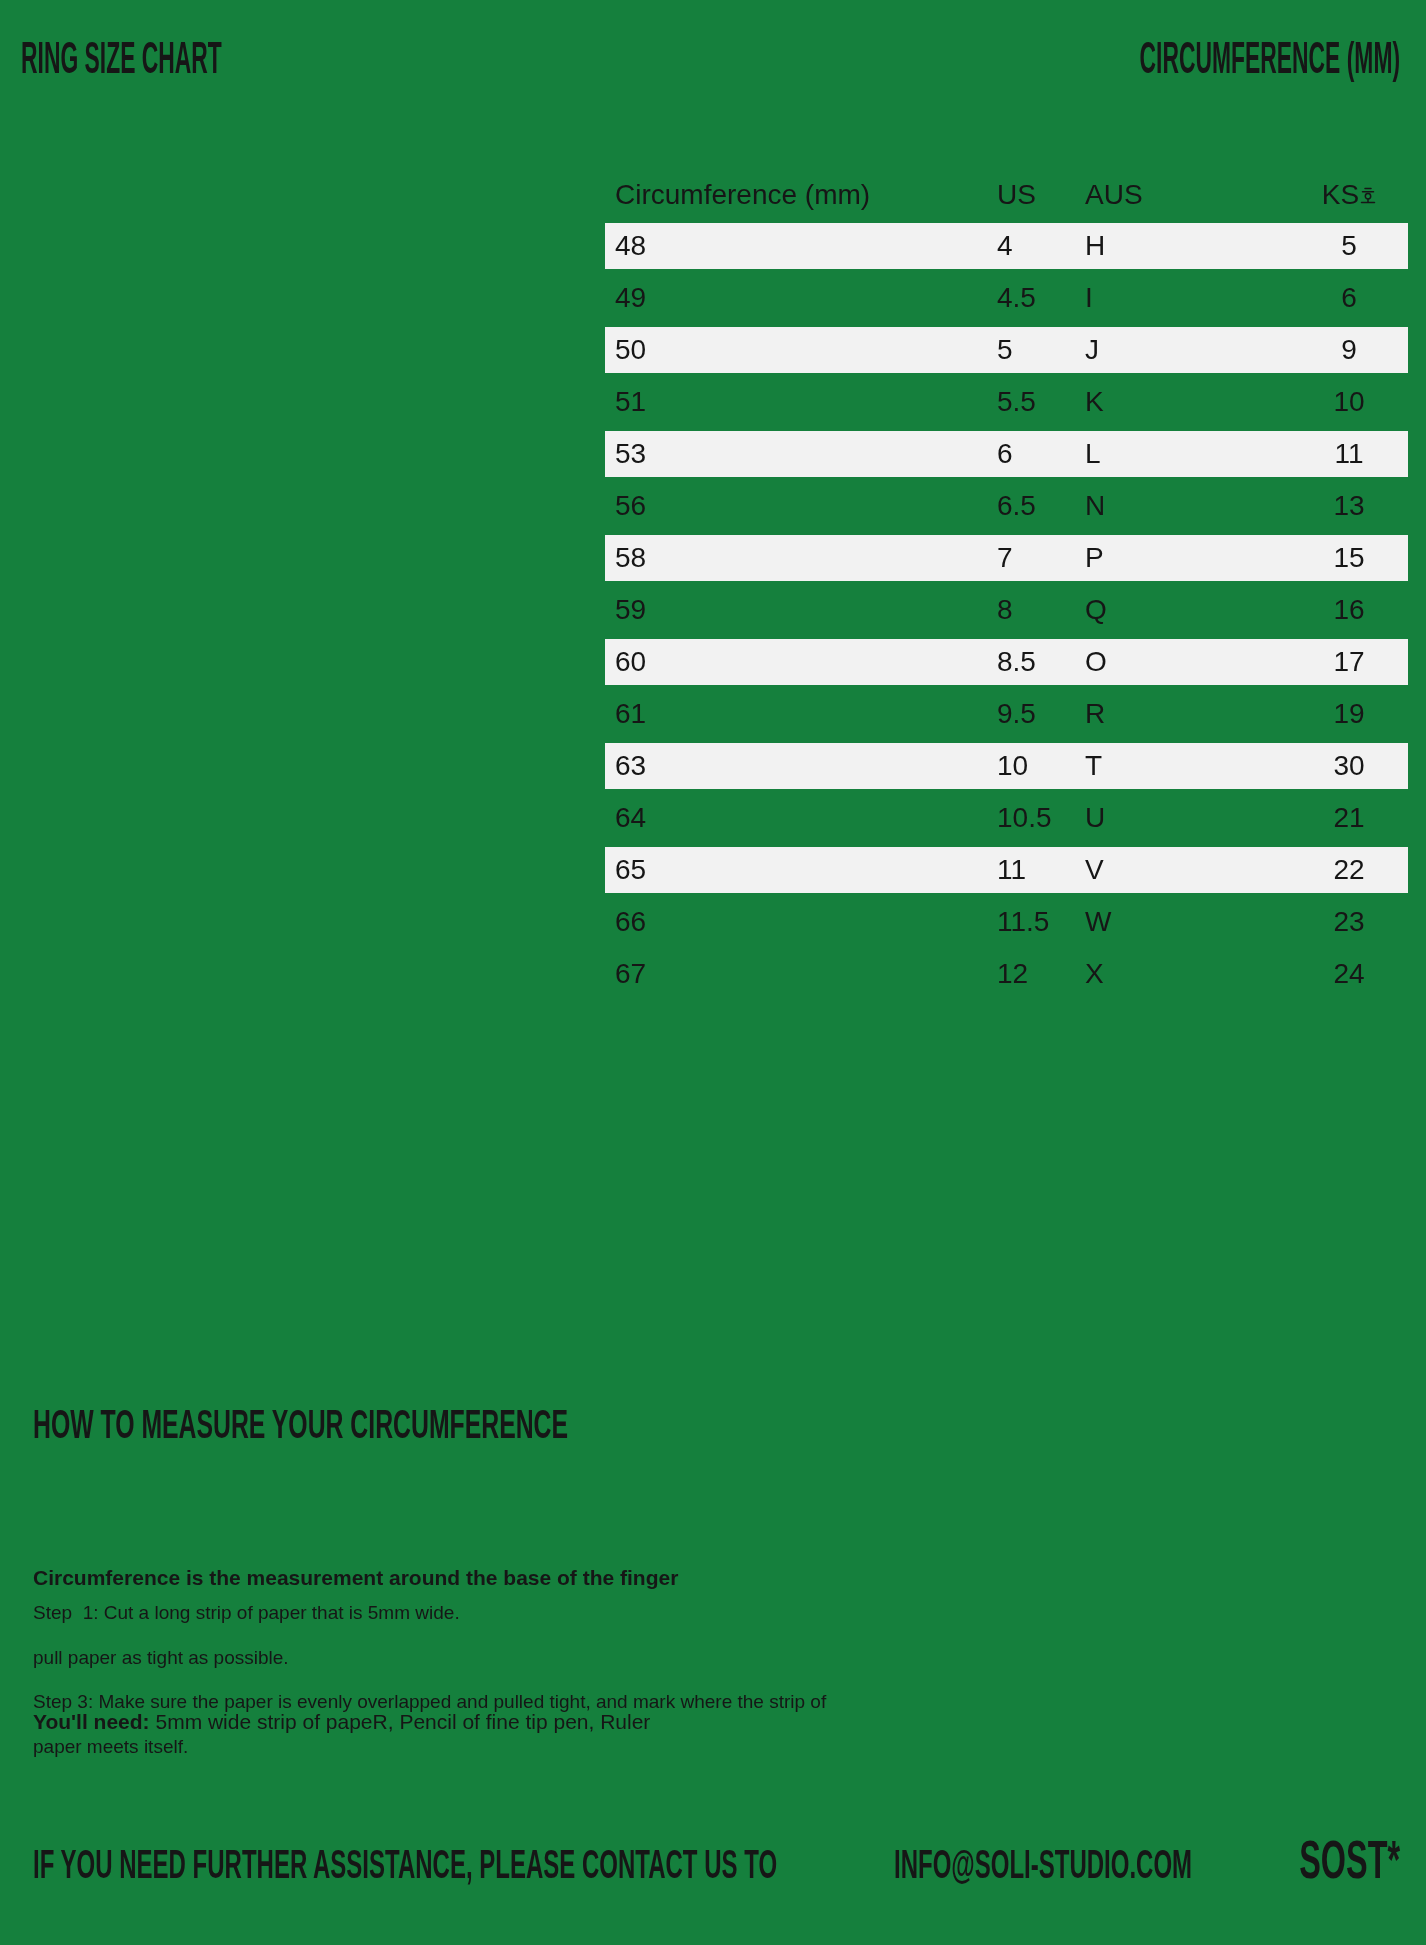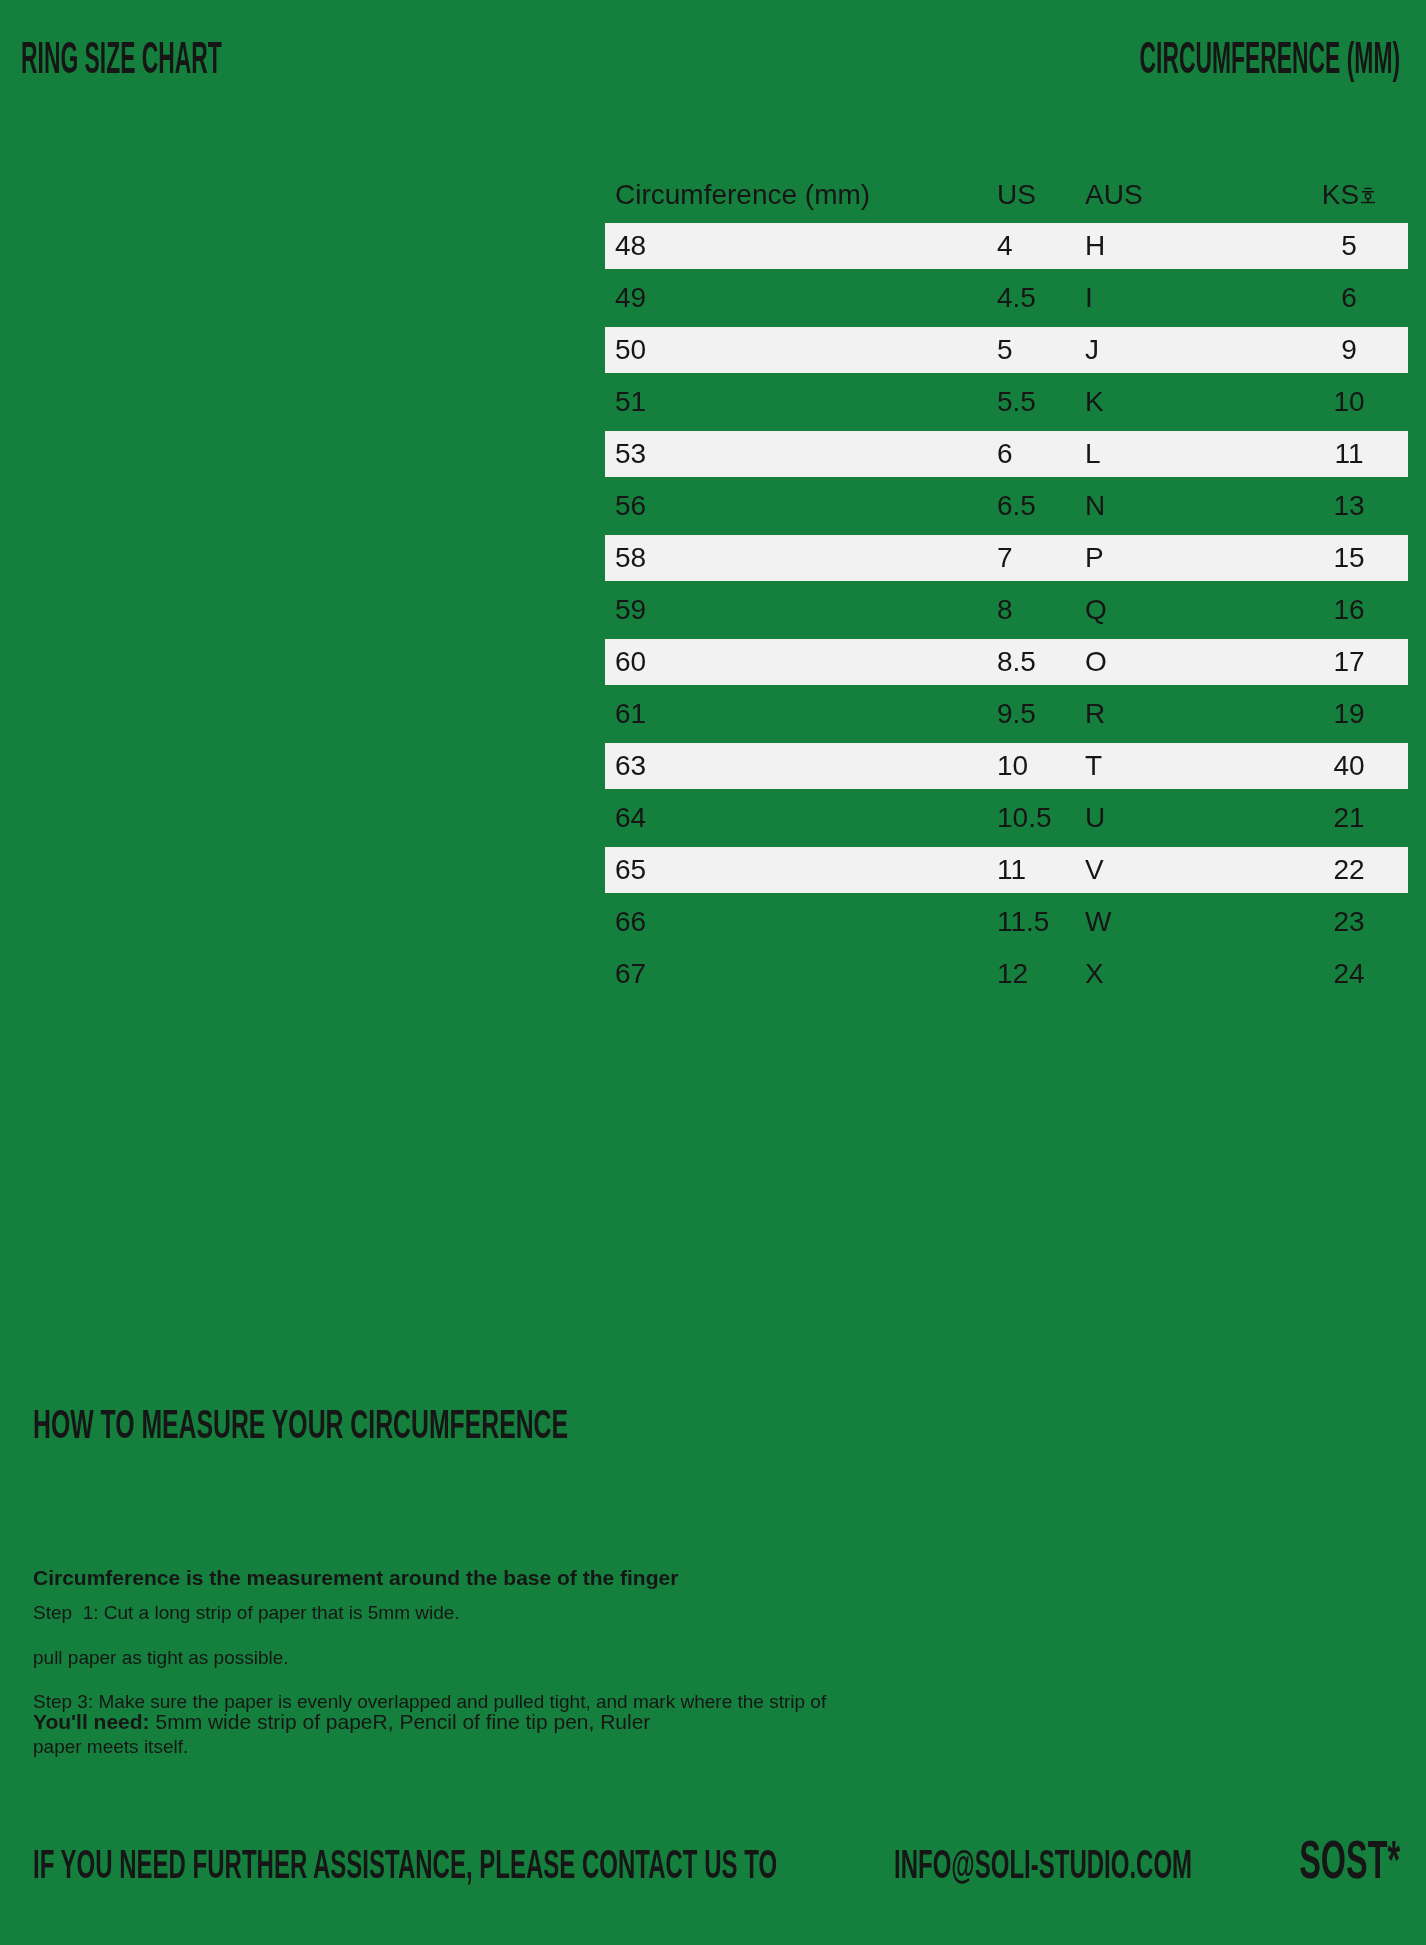--- a/index.html
+++ b/index.html
@@ -168,21 +168,21 @@
         <div class="t-row t-body">
           <div class="c1">61</div>
           <div class="c2">9.5</div>
           <div class="c3">R</div>
           <div class="c4">19</div>
         </div>
         <div class="t-row t-body shaded">
           <div class="c1">63</div>
           <div class="c2">10</div>
           <div class="c3">T</div>
-          <div class="c4">40</div>
+          <div class="c4">30</div>
         </div>
         <div class="t-row t-body">
           <div class="c1">64</div>
           <div class="c2">10.5</div>
           <div class="c3">U</div>
           <div class="c4">21</div>
         </div>
         <div class="t-row t-body shaded">
           <div class="c1">65</div>
           <div class="c2">11</div>

